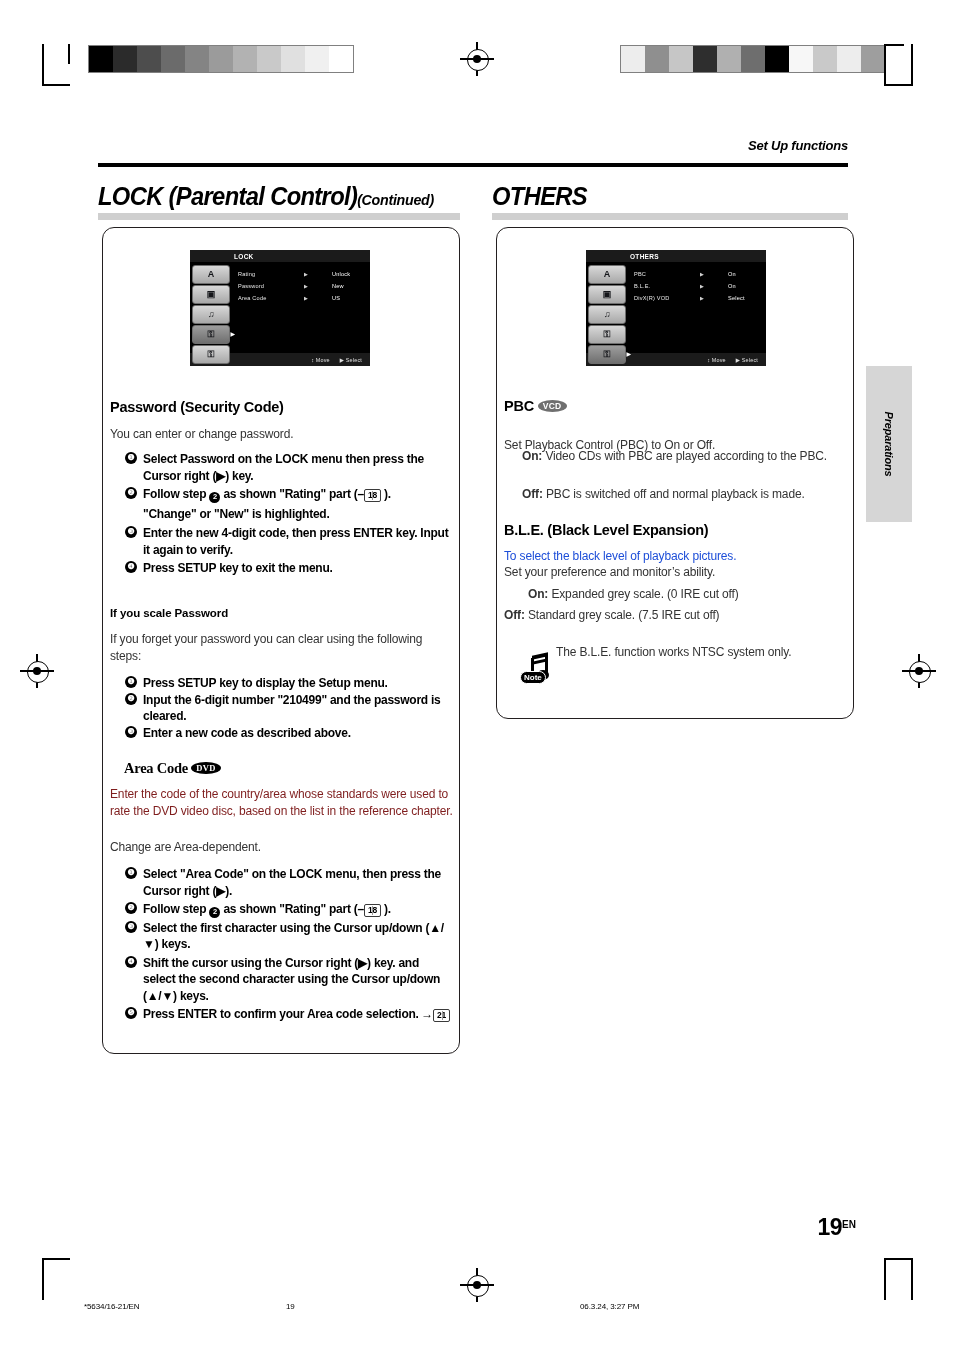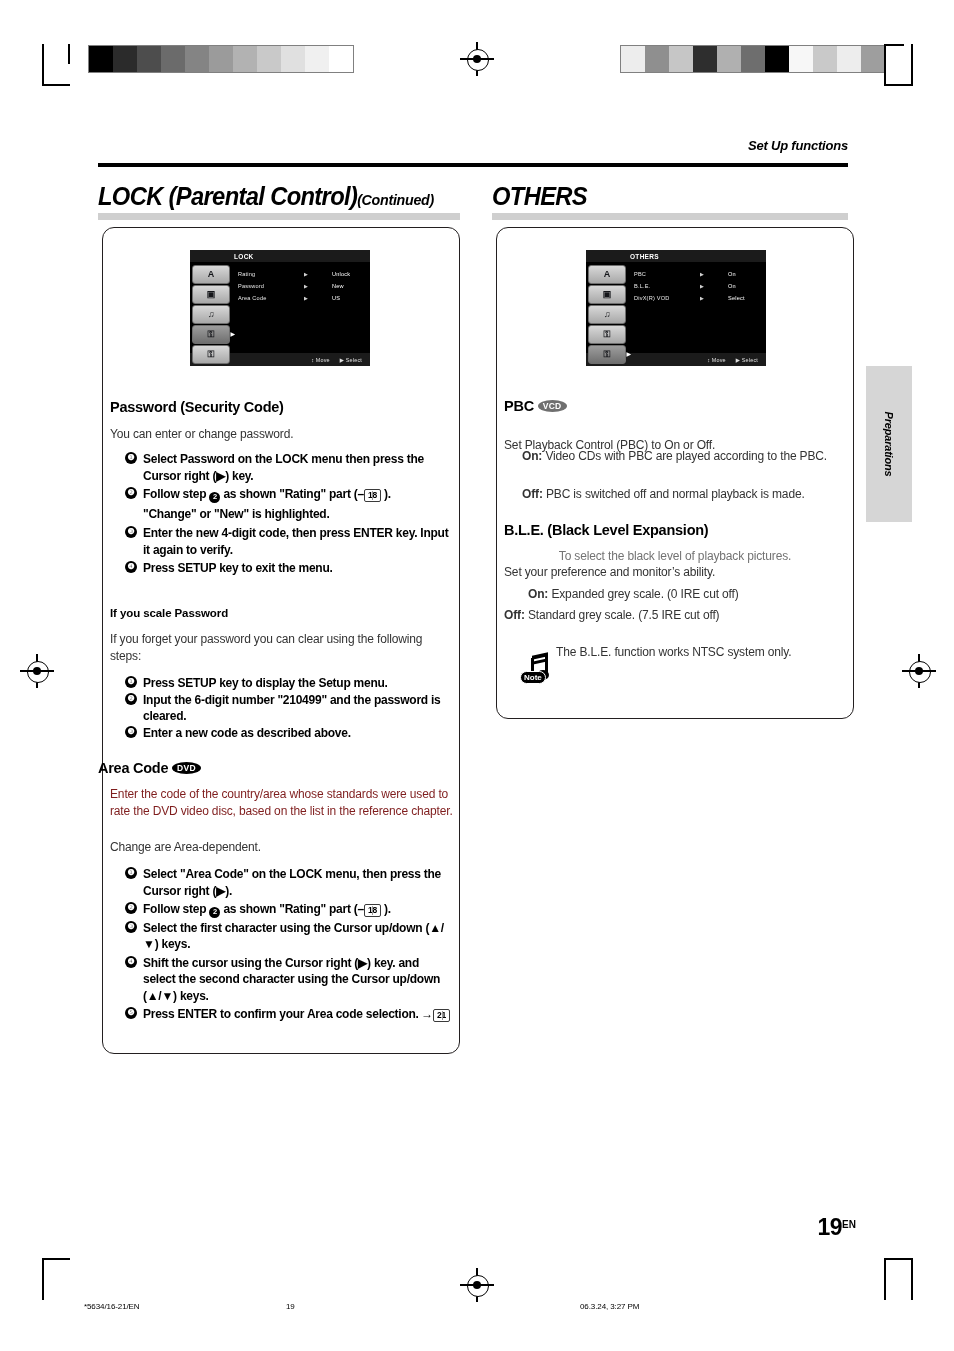--- a/index.html
+++ b/index.html
@@ -308,21 +308,21 @@
     <li>
       <span class="num">❷</span>
       <span>Input the 6-digit number "210499" and the password is cleared.</span>
     </li>
     <li>
       <span class="num">❸</span>
       <span>Enter a new code as described above.</span>
     </li>
   </ul>
 
-  <h3 class="sub" style="position:absolute;left:98px;top:760px;">
+  <h3 class="sub" style="position:absolute;left:124px;top:760px;font-family:Liberation Serif, serif;">
     <span>Area Code</span>
     <span class="badge">DVD</span>
   </h3>
   <p class="para" style="position:absolute;left:110px;top:786px;width:345px;color:#7f1d1d;">Enter the code of the country/area whose standards were used to rate the DVD video disc, based on the list in the reference chapter.</p>
   <p class="para" style="position:absolute;left:110px;top:839px;width:345px;color:#333;">Change are Area-dependent.</p>
 
   <ul class="steps" style="position:absolute;left:125px;top:866px;width:325px;">
     <li>
       <span class="num">❶</span>
       <span>Select "Area Code" on the LOCK menu, then press the Cursor right (▶).</span>
@@ -408,21 +408,21 @@
   <p class="defline" style="position:absolute;left:522px;top:448px;width:326px;color:#333;">
     <b>On:</b>
     <span>Video CDs with PBC are played according to the PBC.</span>
   </p>
   <p class="defline" style="position:absolute;left:522px;top:486px;width:328px;color:#333;">
     <b>Off:</b>
     <span>PBC is switched off and normal playback is made.</span>
   </p>
 
   <h3 class="sub" style="position:absolute;left:504px;top:522px;">B.L.E. (Black Level Expansion)</h3>
-  <p class="para" style="position:absolute;left:504px;top:548px;width:342px;color:#737373;text-align:center;">To select the black level of playback pictures.</p>
+  <p class="para" style="position:absolute;left:504px;top:548px;width:342px;color:#1d4ed8;">To select the black level of playback pictures.</p>
   <p class="para" style="position:absolute;left:504px;top:564px;width:342px;color:#333;">Set your preference and monitor’s ability.</p>
   <p class="defline" style="position:absolute;left:504px;top:586px;width:342px;color:#333;margin-left:24px;">
     <b>On:</b>
     <span>Expanded grey scale. (0 IRE cut off)</span>
   </p>
   <p class="defline" style="position:absolute;left:504px;top:607px;width:342px;color:#333;">
     <b>Off:</b>
     <span>Standard grey scale. (7.5 IRE cut off)</span>
   </p>
 

